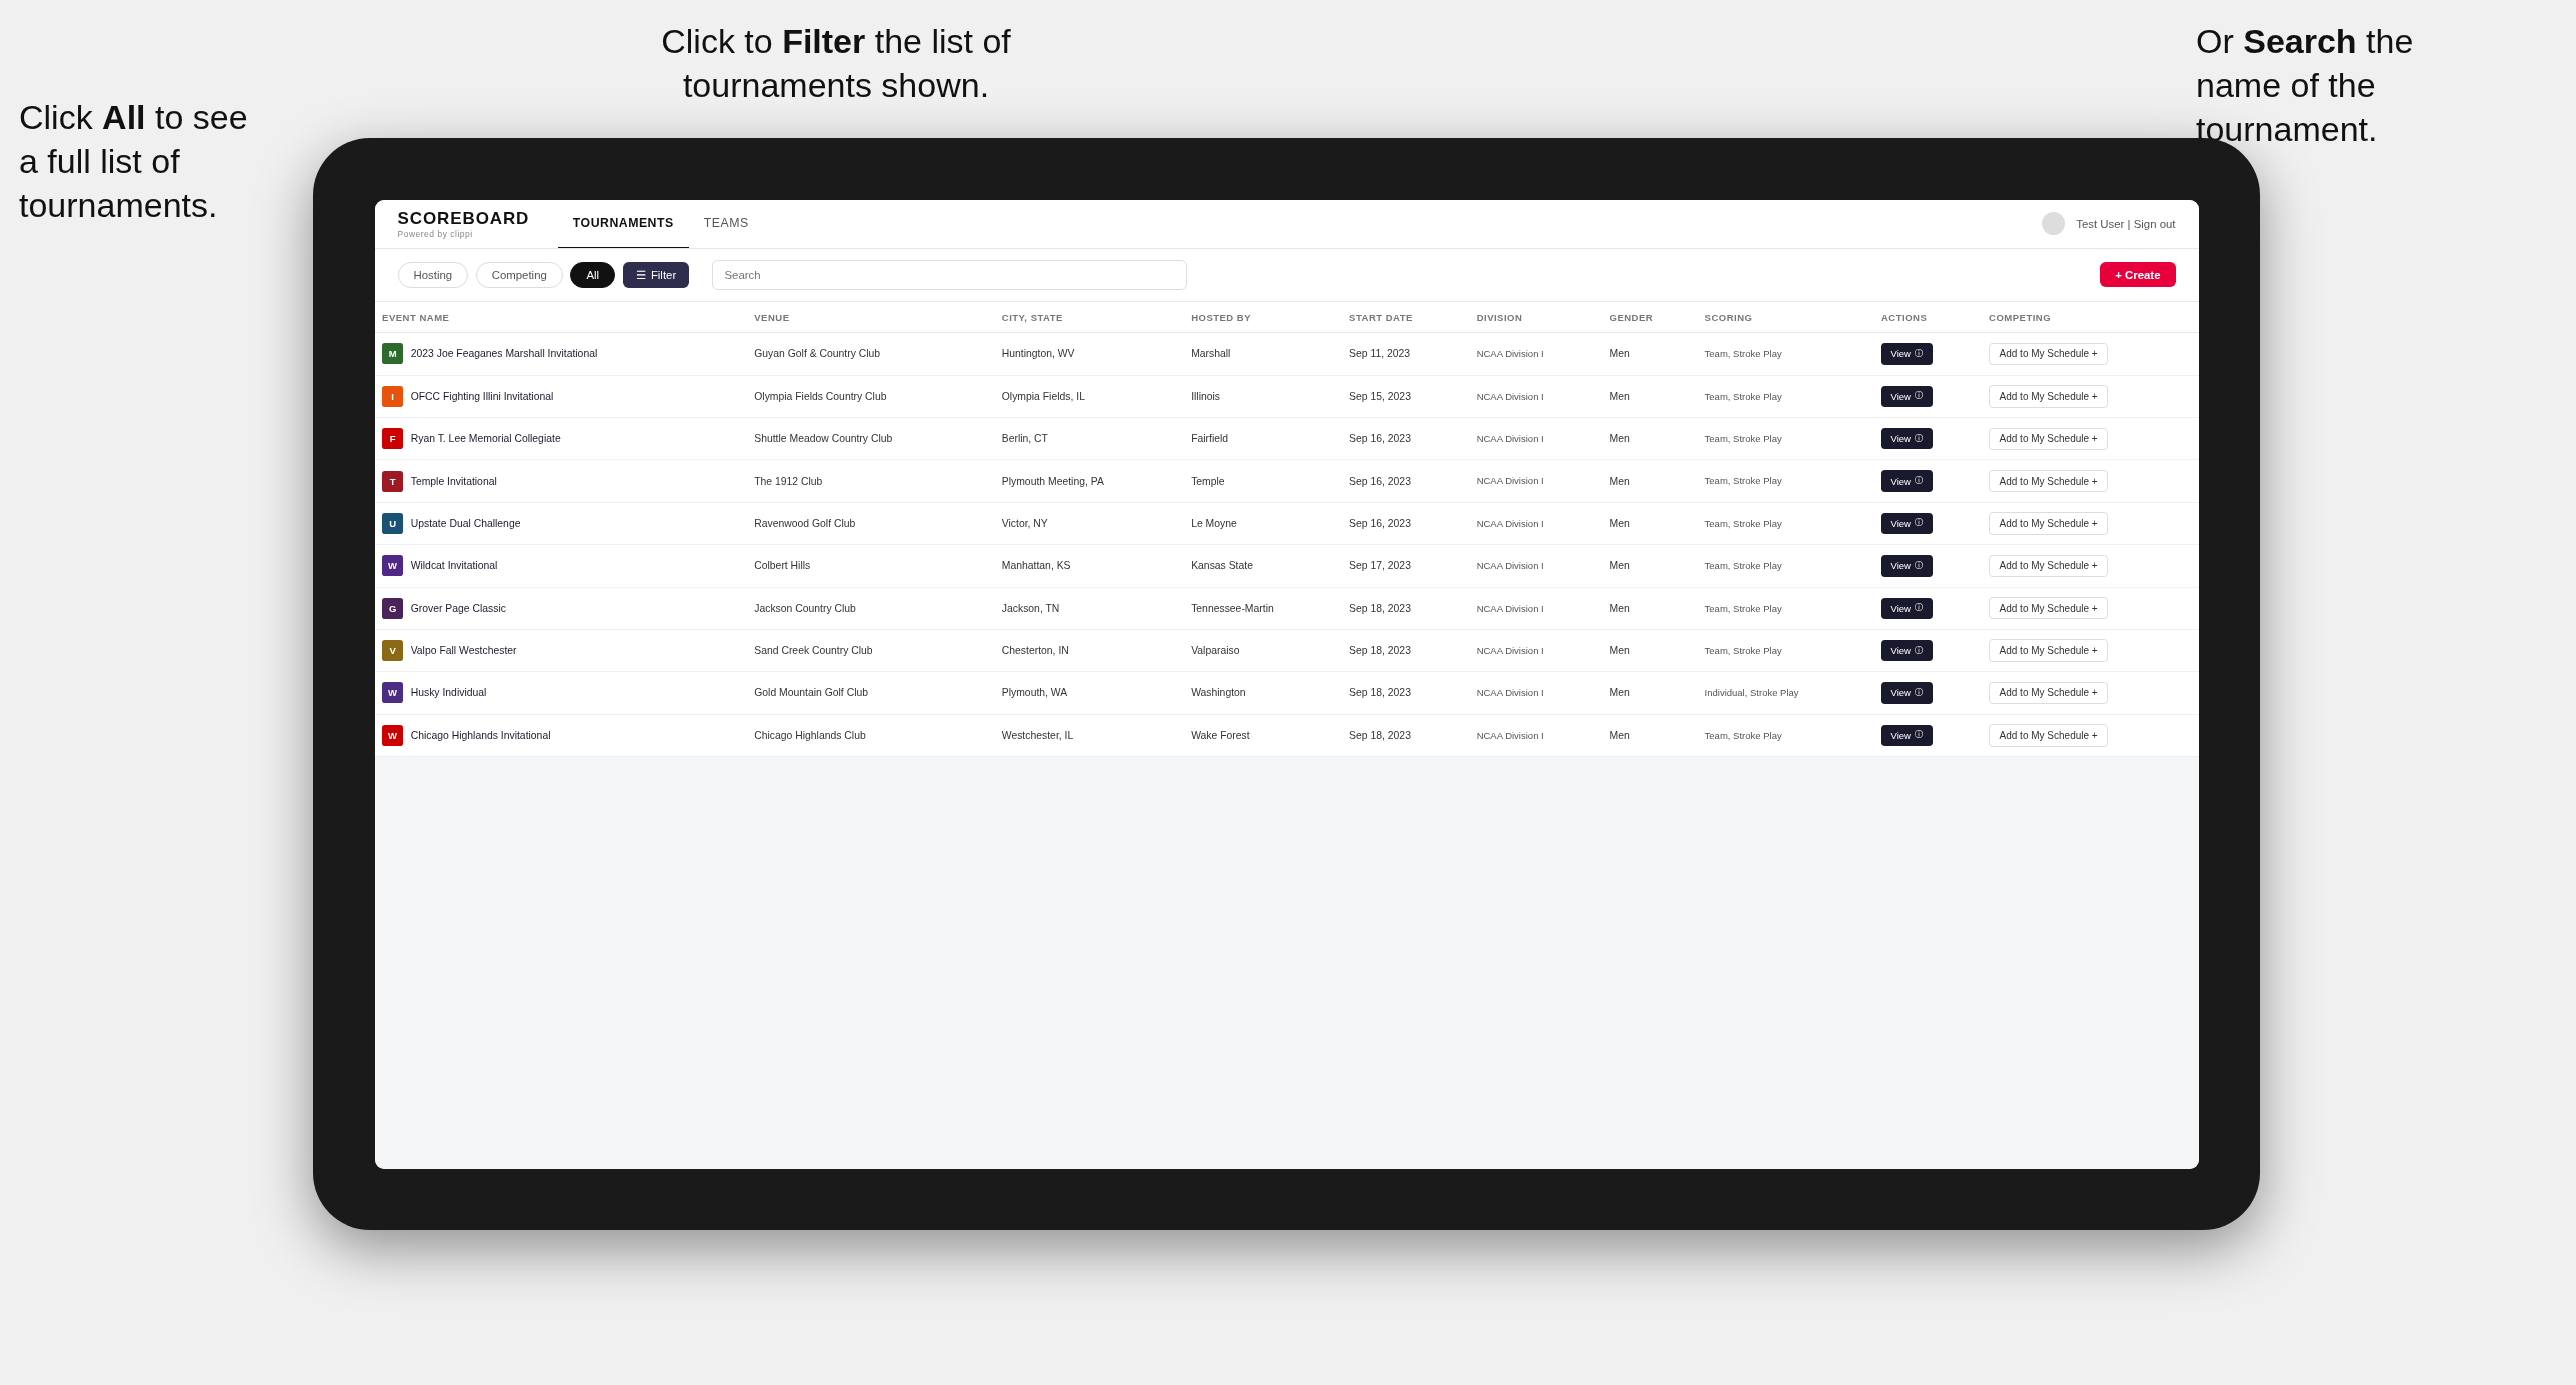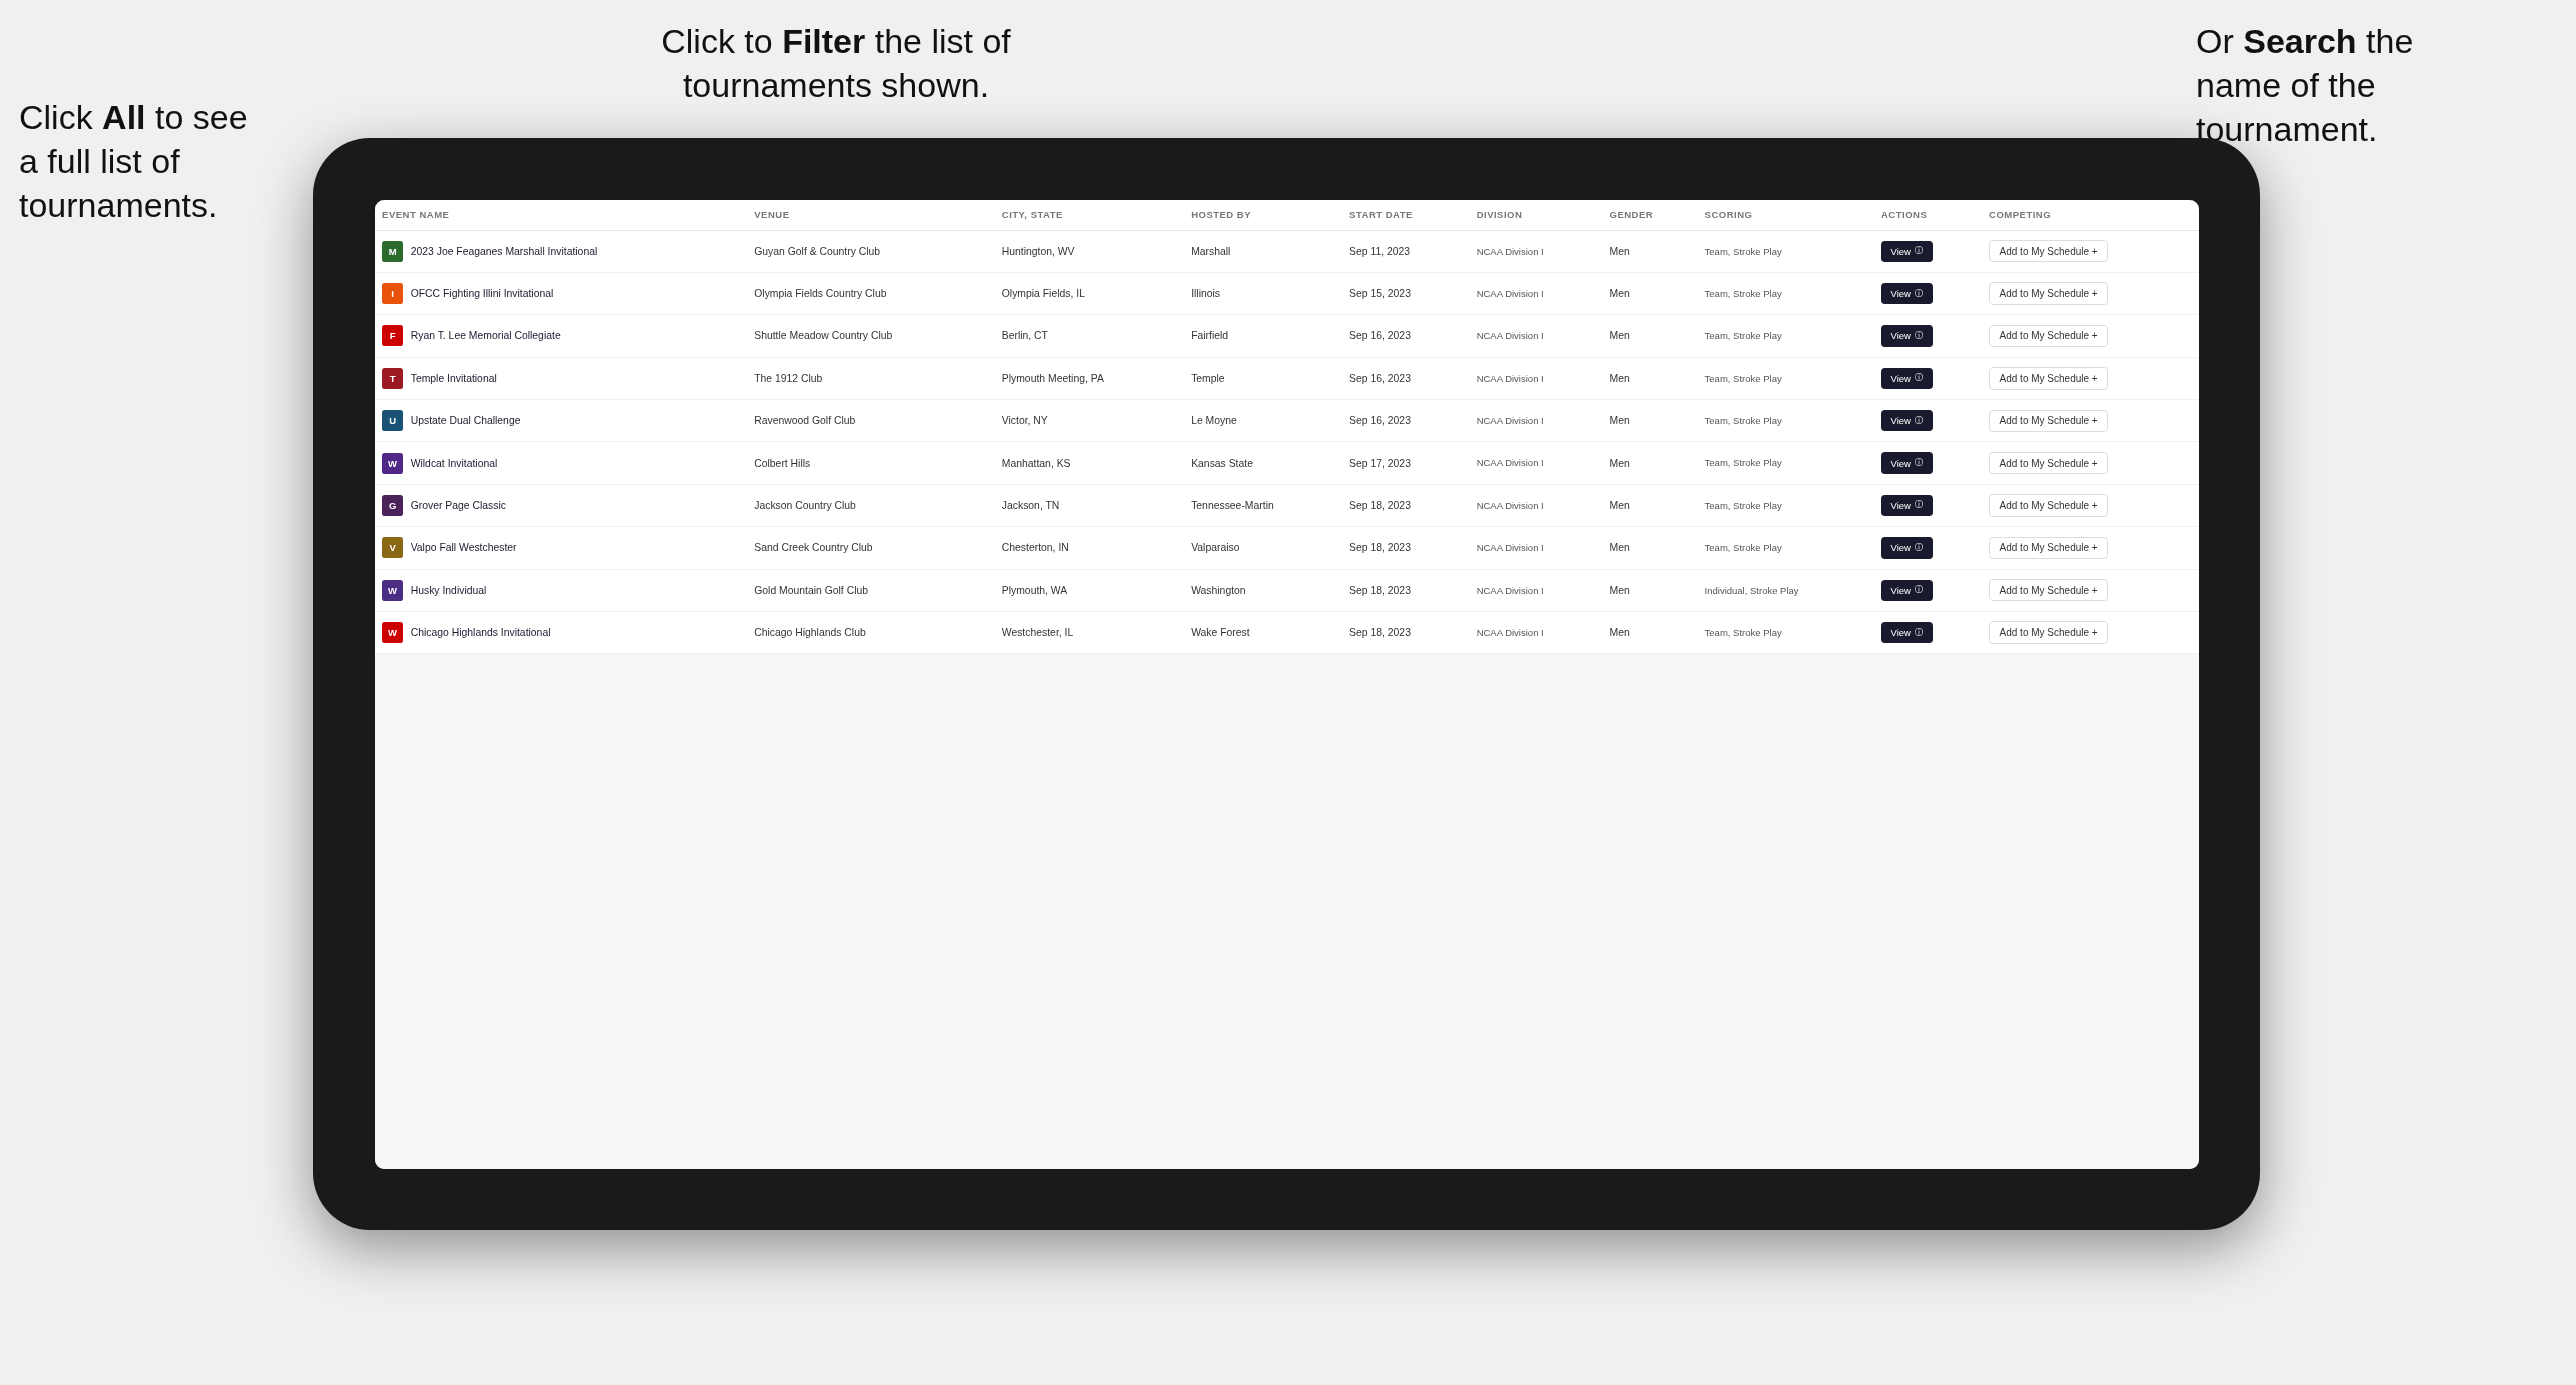--- a/index.html
+++ b/index.html
@@ -330,21 +330,48 @@
   <line x1="2250" y1="220" x2="1650" y2="385" stroke="#cc0044" stroke-width="3"></line>
   <polygon points="1642,390 1654,376 1662,390" fill="#cc0044"></polygon>
 
   <line x1="340" y1="310" x2="560" y2="388" stroke="#cc0044" stroke-width="3"></line>
   <polygon points="555,398 558,380 568,390" fill="#cc0044"></polygon>
 </svg>
 
 <div class="tablet-frame">
   <div class="tablet-screen">
 
-
+    <div class="app-header">
+      <div class="logo-area">
+        <span class="logo-text">SCOREBOARD</span>
+        <span class="logo-sub">Powered by clippi</span>
+      </div>
+
+      <div class="nav-tabs">
+        <div class="nav-tab active">TOURNAMENTS</div>
+        <div class="nav-tab">TEAMS</div>
+      </div>
+
+      <div class="header-right">
+        <div class="user-avatar"></div>
+        <span>Test User  |  Sign out</span>
+      </div>
+    </div>
+
+    <div class="toolbar">
+      <button class="tab-btn">Hosting</button>
+      <button class="tab-btn">Competing</button>
+      <button class="tab-btn active-tab">All</button>
+      <button class="filter-btn">
+        <span>☰</span>
+        <span>Filter</span>
+      </button>
+      <input class="search-box" type="text" placeholder="Search" style="">
+      <button class="create-btn">+ Create</button>
+    </div>
 
     <div class="table-container">
       <table>
         <thead>
           <tr>
             <th>EVENT NAME</th>
             <th>VENUE</th>
             <th>CITY, STATE</th>
             <th>HOSTED BY</th>
             <th>START DATE</th>

